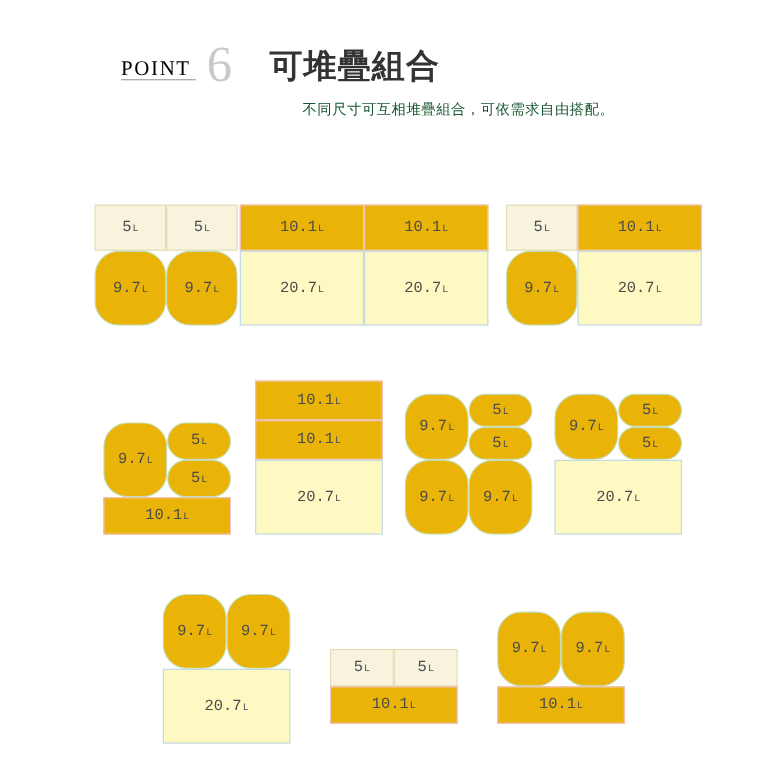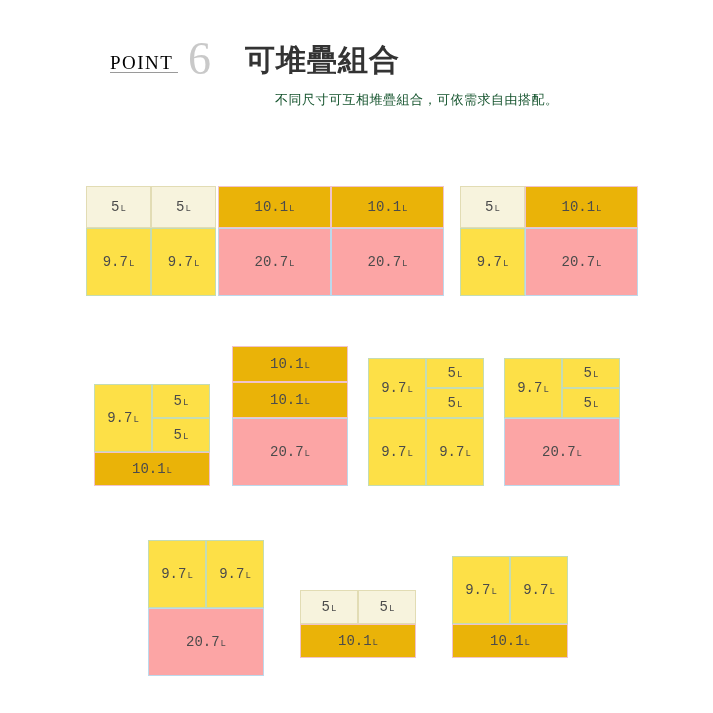--- a/index.html
+++ b/index.html
@@ -85,22 +85,22 @@
     box-sizing: border-box;
   }
   .cell {
     position: absolute;
     box-sizing: border-box;
     display: flex;
     align-items: center;
     justify-content: center;
     border: 1px solid #cfcfcf;
   }
-  .cell.green  { background: #fde047; border-color: #c4dcb4; }
-  .cell.blue   { background: #fca5a5; border-color: #bcd9ec; }
+  .cell.green  { background: #eab308; border-color: #c4dcb4; border-radius: 22px; }
+  .cell.blue   { background: #fef9c3; border-color: #bcd9ec; }
   .cell.pink   { background: #eab308; border-color: #f0c3cb; }
   .cell.cream  { background: #f7f3dd; border-color: #e2dcb4; }
 
   .cap {
     font-size: 14px;
     color: #4b4b4b;
     font-family: Liberation Mono, monospace;
     white-space: nowrap;
   }
   .cap .u {

